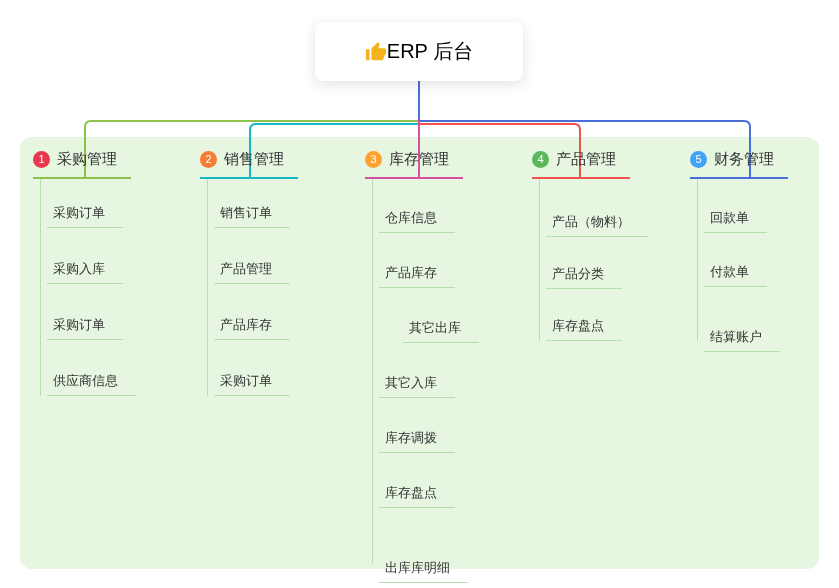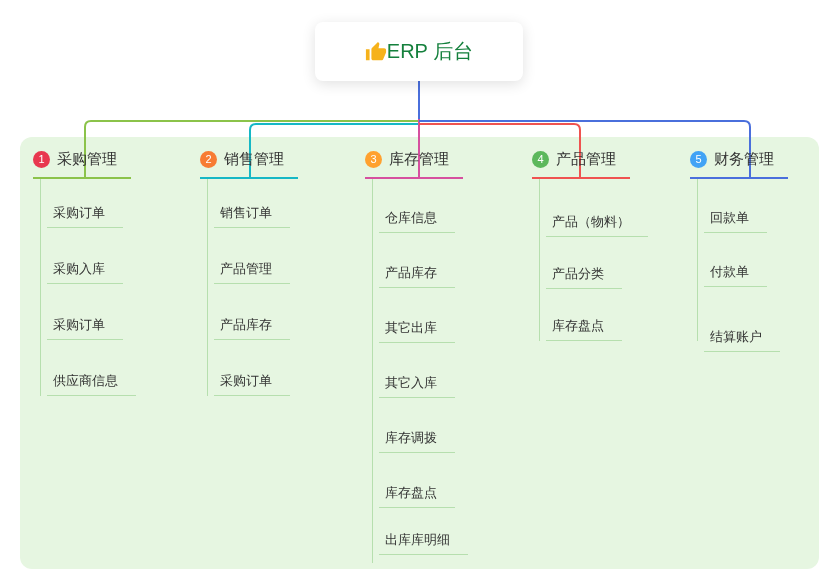--- a/index.html
+++ b/index.html
@@ -17,21 +17,21 @@
     border-radius:12px;
   }
   svg.connectors {
     position:absolute; left:0; top:0; pointer-events:none;
   }
   .root-node {
     position:absolute; left:315px; top:22px; width:208px; height:59px;
     background:#fff; border-radius:8px;
     box-shadow:0 3px 14px rgba(0,0,0,.12);
     display:flex; align-items:center; justify-content:center; 
-    font-size:20px; font-weight:500; color:#15803d;
+    font-size:20px; font-weight:500; color:#000000;
     z-index:3;
   }
   .branch { position:absolute; top:148px; width:170px; }
   .branch-heading {
     position:absolute; left:0; top:0;
     display:inline-flex; align-items:center; gap:7px;
     padding:2px 14px 8px 0;
     border-bottom:2px solid #999;
     font-size:15px; font-weight:500; color:#333;
     white-space:nowrap;
@@ -102,25 +102,25 @@
   </div>
 
 <div class="branch" style="left:365px">
   <div class="branch-heading" style="border-bottom-color: rgb(214, 80, 159);">
     <span class="badge" style="background: rgb(255, 161, 47);">3</span>
     <span>库存管理</span>
   </div>
   <div class="vline" style="height: 385px;"></div>
 <div class="child" style="top: 62px;">仓库信息</div>
     <div class="child" style="top: 117px;">产品库存</div>
-    <div class="child" style="top: 172px;">其它出库</div>
+    <div class="child" style="top: 172px; margin-left: 24px;">其它出库</div>
     <div class="child" style="top: 227px;">其它入库</div>
     <div class="child" style="top: 282px;">库存调拨</div>
     <div class="child" style="top: 337px;">库存盘点</div>
-    <div class="child" style="top: 384px;">出库库明细</div>
+    <div class="child" style="top: 412px;">出库库明细</div>
   </div>
 
 <div class="branch" style="left:532px">
   <div class="branch-heading" style="border-bottom-color: rgb(239, 83, 80);">
     <span class="badge" style="background: rgb(92, 184, 92);">4</span>
     <span>产品管理</span>
   </div>
   <div class="vline" style="height: 163px;"></div>
 <div class="child" style="top: 66px;">产品（物料）</div>
     <div class="child" style="top: 118px;">产品分类</div>

